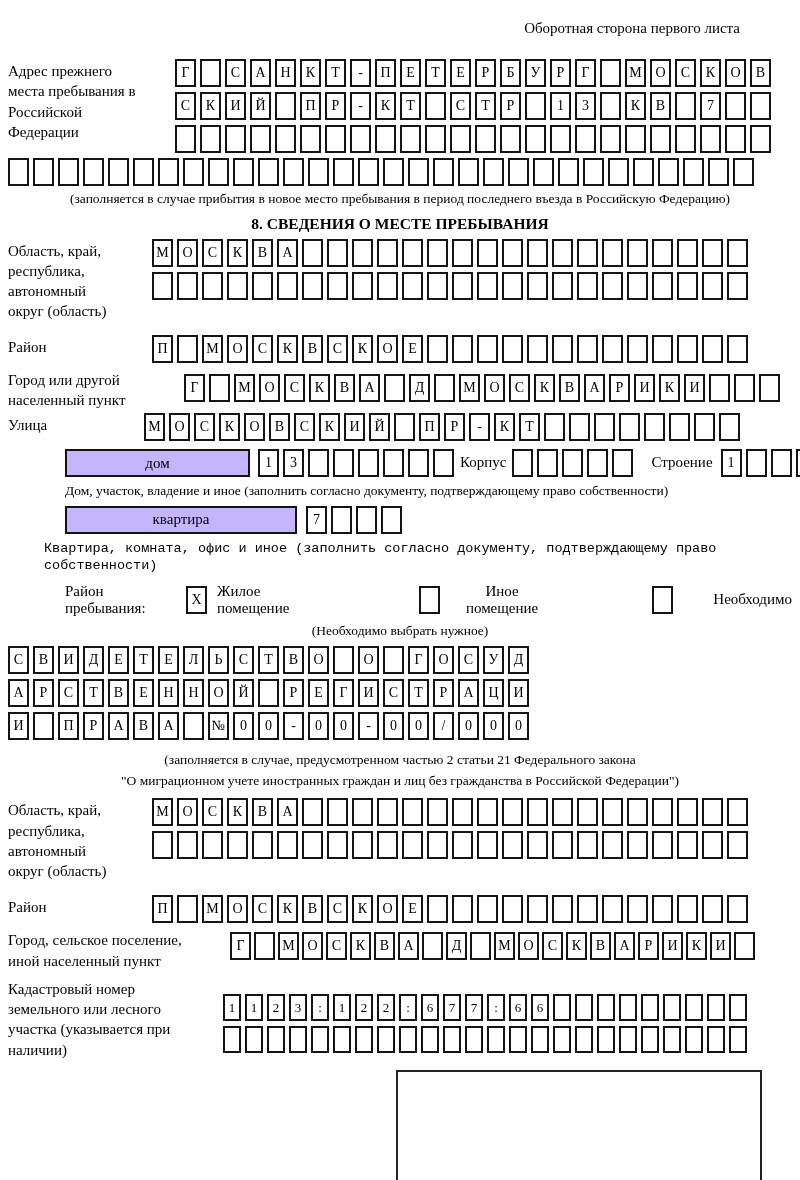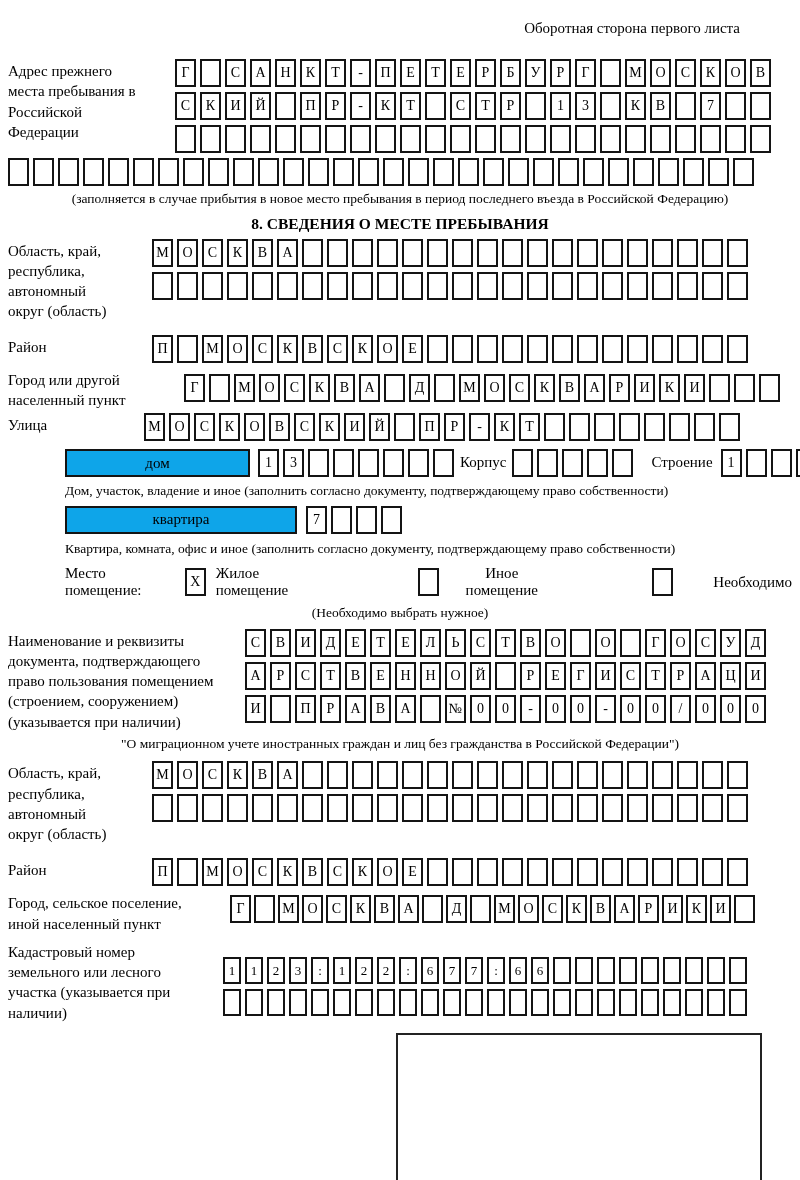--- a/index.html
+++ b/index.html
@@ -19,21 +19,21 @@
     flex:none;display:inline-flex;align-items:center;justify-content:center;
     width:17px;height:24px;border:2px solid #141414;margin-right:4px;
     font-size:14px;line-height:1;background:#fff;box-sizing:content-box;
   }
   .cells-tight .cell{margin-right:3px;}
   .cell-sm .cell{width:14px;height:23px;font-size:13px;}
   .caption{font-size:13.5px;line-height:1.3;}
   .center{text-align:center;}
   .sec-title{font-weight:bold;font-size:15.5px;text-align:center;}
   .wide-box{
-    flex:none;border:2px solid #141414;height:24px;background:#0ea5e9;
+    flex:none;border:2px solid #141414;height:24px;background:#c4b5fd;
     display:flex;align-items:center;justify-content:center;font-size:15px;
   }
   .inline-lbl{font-size:15px;line-height:26px;flex:none;}
   .mesto-row{display:flex;align-items:center;font-size:15px;}
   .cb{margin-right:0;}
   .stamp-box{border:2px solid #232323;background:#fff;}
 </style>
 </head>
 <body>
 
@@ -149,21 +149,21 @@
       <span class="cell"></span>
       <span class="cell"></span>
       <span class="cell"></span>
       <span class="cell"></span>
       <span class="cell"></span>
       <span class="cell"></span>
       <span class="cell"></span>
       <span class="cell"></span>
       <span class="cell"></span>
     </div>
-  <div class="caption center" style="margin-top:4px;">(заполняется в случае прибытия в новое место пребывания в период последнего въезда в Российской Федерацию)</div>
+  <div class="caption center" style="margin-top:4px;">(заполняется в случае прибытия в новое место пребывания в период последнего въезда в Российскую Федерацию)</div>
 
   <div class="sec-title" style="margin-top:7px;">8. СВЕДЕНИЯ О МЕСТЕ ПРЕБЫВАНИЯ</div>
 
   <div class="field" style="margin-top:6px;">
     <div class="label" style="width:144px;padding-right:32px;">Область, край, республика, автономный округ (область)</div>
     <div class="rows">
       <div class="cells">
           <span class="cell">М</span>
           <span class="cell">О</span>
           <span class="cell">С</span>
@@ -344,35 +344,34 @@
     <div class="wide-box" style="width:228px;margin-right:9px;">
       <span>квартира</span>
     </div>
     <div class="cells">
         <span class="cell">7</span>
         <span class="cell"></span>
         <span class="cell"></span>
         <span class="cell"></span>
       </div>
   </div>
-  <div class="caption" style="margin-top:6px;margin-left:57px;">Квартира, комната, офис и иное (заполнить согласно документу, подтверждающему право собственности)</div>
+  <div class="caption" style="margin-top:6px;margin-left:36px;font-family:Liberation Mono, monospace;">Квартира, комната, офис и иное (заполнить согласно документу, подтверждающему право собственности)</div>
 
   <div class="mesto-row" style="margin-top:8px;margin-left:57px;">
-    <span>Место помещение:</span>
+    <span>Район пребывания:</span>
     <span class="cell cb" style="margin-left:8px;">X</span>
     <span style="margin-left:10px;">Жилое помещение</span>
     <span class="cell cb" style="margin-left:92px;"></span>
     <span style="margin-left:12px;text-align:center;">Иное помещение</span>
     <span class="cell cb" style="margin-left:100px;"></span>
     <span style="margin-left:40px;">Необходимо</span>
   </div>
   <div class="caption center" style="margin-top:5px;">(Необходимо выбрать нужное)</div>
 
   <div class="field" style="margin-top:7px;">
-    <div class="label" style="width:237px;padding-right:10px;">Наименование и реквизиты документа, подтверждающего право пользования помещением (строением, сооружением) (указывается при наличии)</div>
     <div class="rows">
       <div class="cells">
           <span class="cell">С</span>
           <span class="cell">В</span>
           <span class="cell">И</span>
           <span class="cell">Д</span>
           <span class="cell">Е</span>
           <span class="cell">Т</span>
           <span class="cell">Е</span>
           <span class="cell">Л</span>
@@ -432,20 +431,21 @@
           <span class="cell">0</span>
           <span class="cell">0</span>
           <span class="cell">/</span>
           <span class="cell">0</span>
           <span class="cell">0</span>
           <span class="cell">0</span>
         </div>
     </div>
   </div>
 
+  <div class="caption center" style="margin-top:11px;">(заполняется в случае, предусмотренном частью 2 статьи 21 Федерального закона</div>
   <div class="caption center" style="margin-top:3px;">"О миграционном учете иностранных граждан и лиц без гражданства в Российской Федерации")</div>
 
   <div class="field" style="margin-top:9px;">
     <div class="label" style="width:144px;padding-right:28px;">Область, край, республика, автономный округ (область)</div>
     <div class="rows">
       <div class="cells">
           <span class="cell">М</span>
           <span class="cell">О</span>
           <span class="cell">С</span>
           <span class="cell">К</span>

